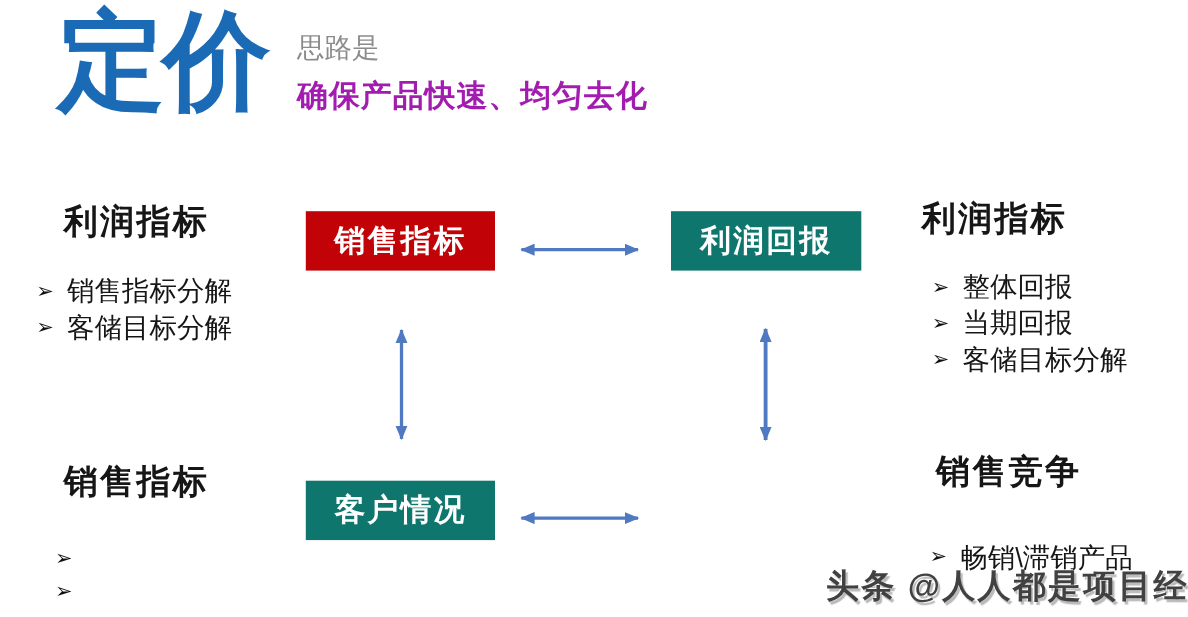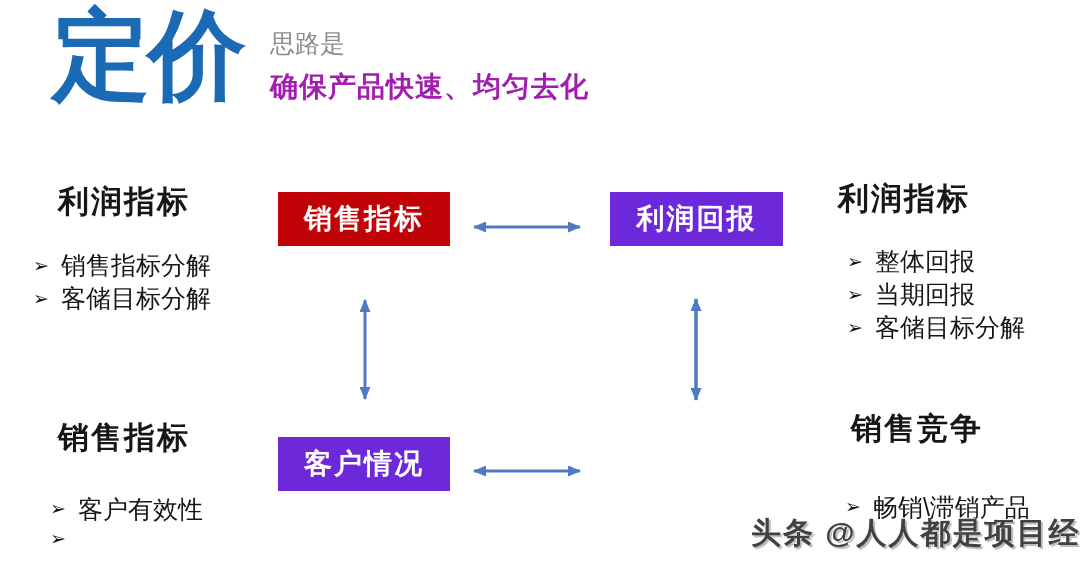--- a/index.html
+++ b/index.html
@@ -47,21 +47,21 @@
   #panel-3 ul { margin-top:42px; }
   #panel-3 li { line-height:30px; }
 
   
   .node {
     position:absolute; width:172px; height:54px;
     display:flex; align-items:center; justify-content:center;
     font-size:28px; font-weight:700; color:#ffffff; letter-spacing:2px;
   }
   .node.red  { background:#C10308; }
-  .node.blue { background:#6d28d9; }
+  .node.blue { background:#0f766e; }
   #node-sales       { left:278px; top:192px; }
   #node-profit      { left:610px; top:192px; width:173px; }
   #node-customer    { left:278px; top:437px; }
   #node-competition { left:610px; top:437px; width:173px; }
 
   .arrows { position:absolute; left:0; top:0; pointer-events:none; }
 
   
   .watermark {
     position:absolute; left:751px; top:513px;
@@ -111,21 +111,20 @@
         <span>客储目标分解</span>
       </li>
     </ul>
   </div>
 
   <div class="panel" id="panel-2">
     <h2>销售指标</h2>
     <ul>
       <li>
         <span class="bullet">➢</span>
-        <span>客户有效性</span>
       </li>
       <li>
         <span class="bullet">➢</span>
       </li>
     </ul>
   </div>
 
   <div class="panel" id="panel-3">
     <h2>销售竞争</h2>
     <ul>

